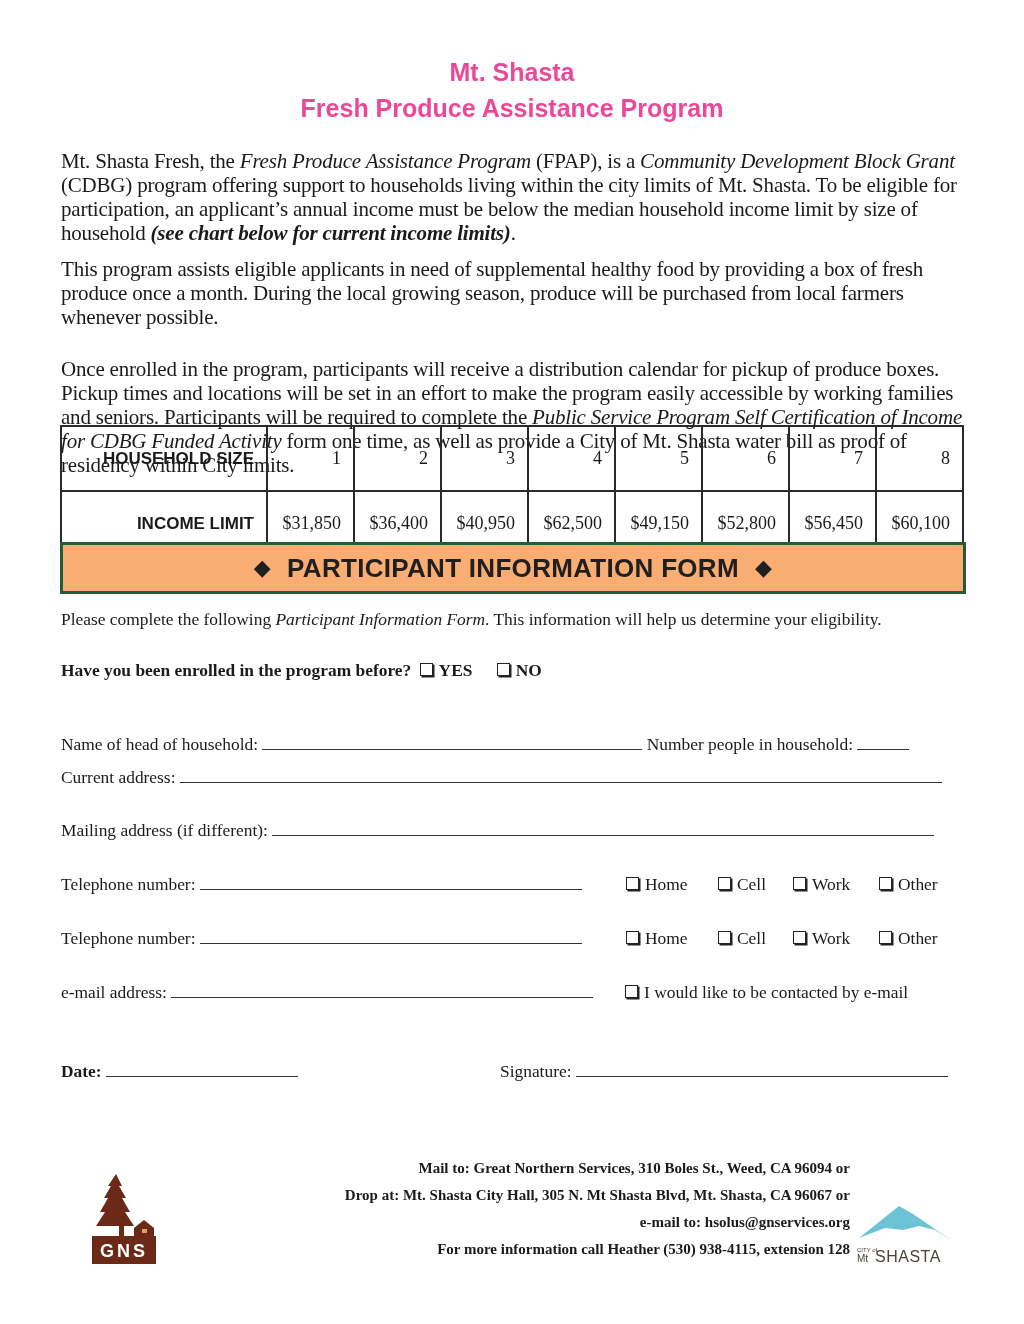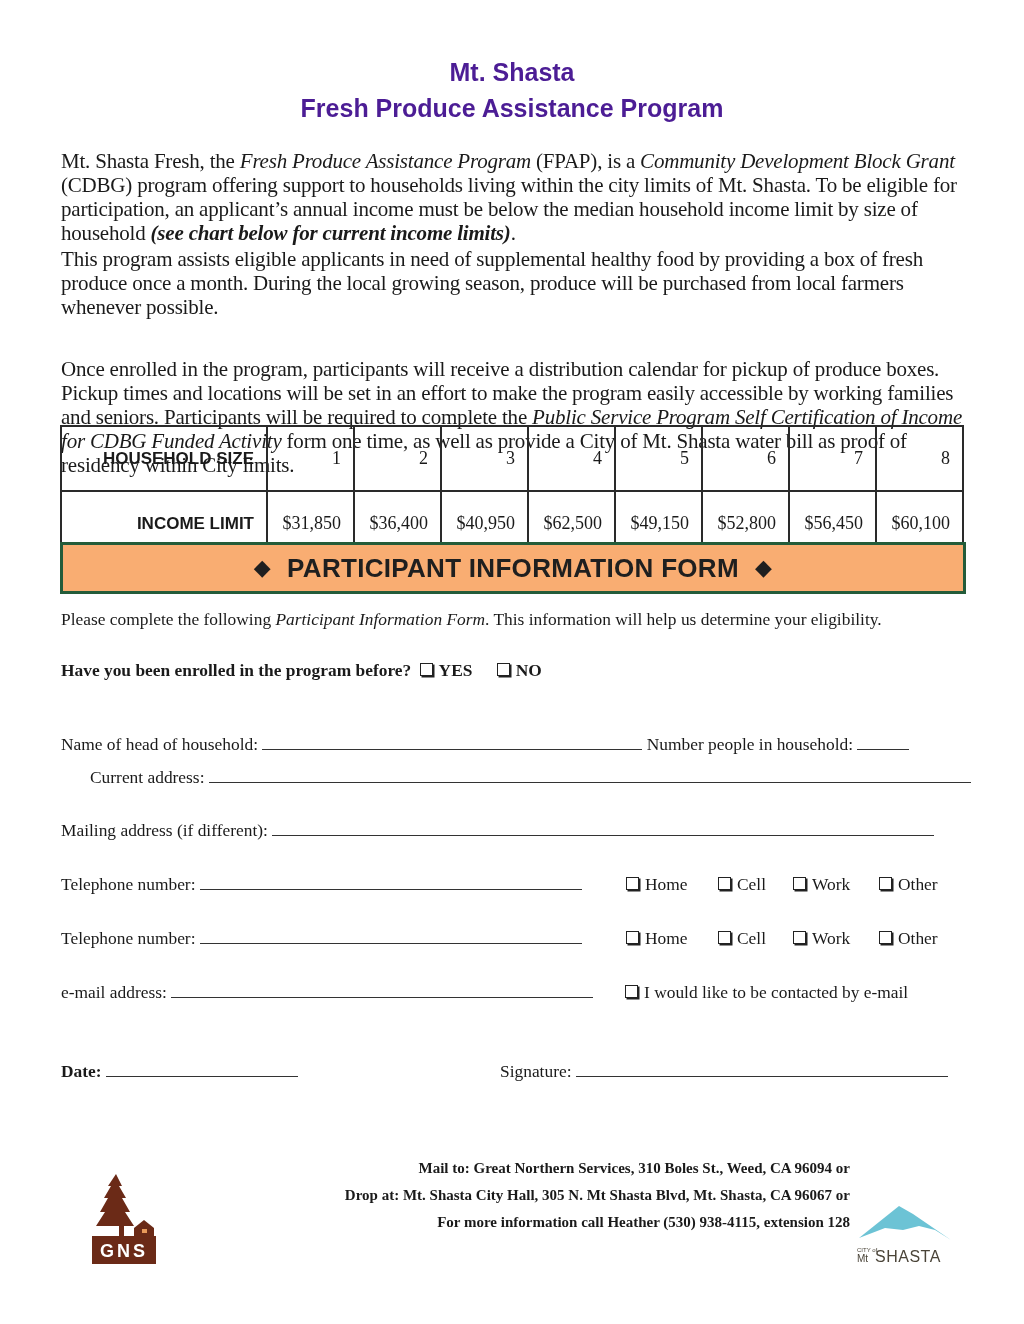--- a/index.html
+++ b/index.html
@@ -1,24 +1,24 @@
 <!DOCTYPE html>
 <html><head>
 <meta charset="utf-8">
 <style>
   html, body { margin: 0; padding: 0; background: #ffffff; }
   body { width: 1024px; height: 1324px; position: relative; overflow: hidden; color: #1a1a1a;
          font-family: "Liberation Serif", "DejaVu Serif", serif; }
-  .title { position: absolute; left: 0; width: 1024px; text-align: center; color: #4c1d95;
+  .title { position: absolute; left: 0; width: 1024px; text-align: center; color: #ec4899;
            font-family: "Liberation Sans", "DejaVu Sans", sans-serif; font-weight: bold; font-size: 25px; line-height: 35px; }
   .title1 { top: 55px; }
   .title2 { top: 91px; }
   .para { position: absolute; left: 61px; width: 905px; font-size: 21px; line-height: 24px; letter-spacing: -0.2px; }
   .p1 { top: 149px; }
-  .p2 { top: 247px; font-family: Liberation Serif, serif; }
+  .p2 { top: 257px; font-family: Liberation Serif, serif; }
   .p3 { top: 317px; margin-top: 40px; }
   i { font-style: italic; }
   b { font-weight: bold; }
 
   table.income { position: absolute; left: 60px; top: 425px; width: 904px; border-collapse: collapse; }
   table.income td { border: 2px solid #2a2a2a; height: 39px; text-align: right; font-size: 18px; padding: 12px; }
   table.income td.hdr { font-family: "Liberation Sans", "DejaVu Sans", sans-serif; font-weight: bold; font-size: 17px; width: 180px; }
 
   .banner { position: absolute; left: 60px; top: 542px; width: 900px; height: 46px; background: #f9ad72;
             border: 3px solid #245c3a; display: flex; align-items: center; justify-content: center; }
@@ -89,21 +89,21 @@
   <span class="cb" style="margin-left:20px;"></span><span>NO</span>
 </div>
 
 <div class="line" style="top:712px;margin-top:20px;">
   <span>Name of head of household:</span>
   <span class="blank" style="width:380px;"></span>
   <span>Number people in household:</span>
   <span class="blank" style="width:52px;"></span>
 </div>
 
-<div class="line" style="top:765px;margin-left:29px;">
+<div class="line" style="top:765px;">
   <span>Current address:</span>
   <span class="blank" style="width:762px;"></span>
 </div>
 
 <div class="line" style="top:818px;">
   <span>Mailing address (if different):</span>
   <span class="blank" style="width:662px;"></span>
 </div>
 
 <div class="line" style="top:872px;">
@@ -135,20 +135,21 @@
   <span class="blank" style="width:192px;"></span>
 </div>
 <div class="opt" style="left:500px; top:1059px;">
   <span>Signature:</span>
   <span class="blank" style="width:372px;"></span>
 </div>
 
 <div class="footer">
   <div>Mail to: Great Northern Services, 310 Boles St., Weed, CA 96094 or</div>
   <div>Drop at: Mt. Shasta City Hall, 305 N. Mt Shasta Blvd, Mt. Shasta, CA 96067 or</div>
+  <div>e-mail to: hsolus@gnservices.org</div>
   <div>For more information call Heather (530) 938-4115, extension 128</div>
 </div>
 
 <svg class="gns" viewBox="0 0 70 92">
   <polygon points="28,2 34,14 31,14 38,26 34,26 42,40 37,40 46,54 36,54 36,66 32,66 32,54 8,54 17,40 12,40 20,26 16,26 23,14 20,14" fill="#6b2a17"></polygon>
   <rect x="31" y="40" width="2" height="26" fill="#6b2a17"></rect>
   <polygon points="46,56 56,48 66,56 66,66 46,66" fill="#6b2a17"></polygon>
   <rect x="54" y="57" width="5" height="4" fill="#e89a5a"></rect>
   <rect x="4" y="64" width="64" height="28" fill="#6b2a17"></rect>
   <text x="36" y="85" text-anchor="middle" font-family="Liberation Sans, DejaVu Sans, sans-serif" font-weight="bold" font-size="18" fill="#ffffff" letter-spacing="3">GNS</text>

